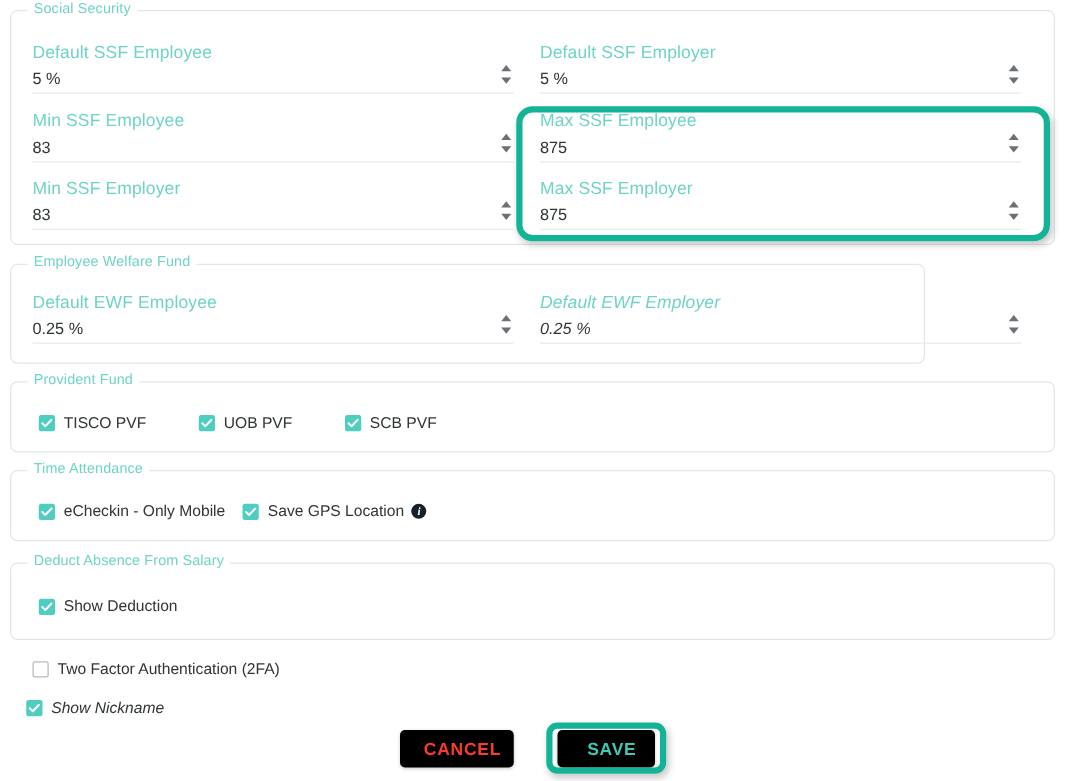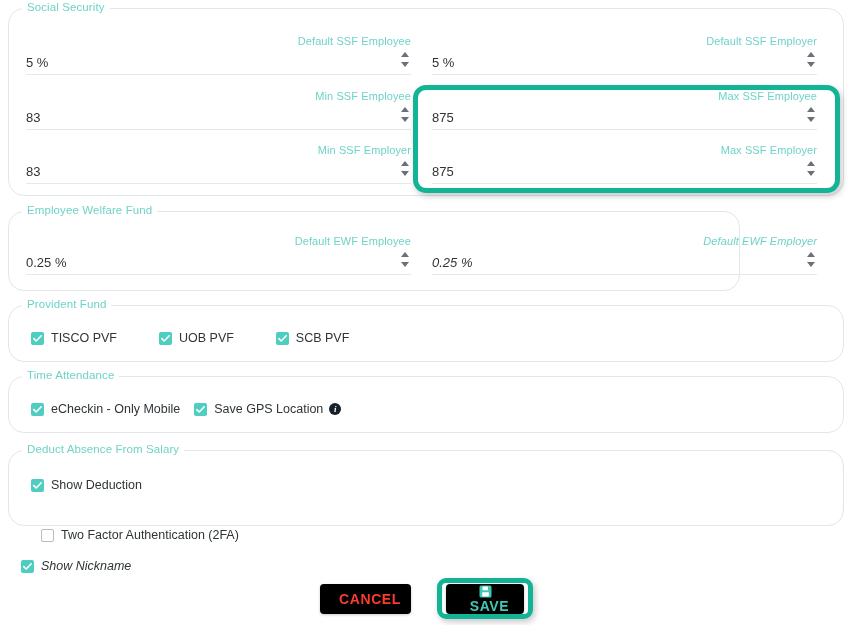--- a/index.html
+++ b/index.html
@@ -14,45 +14,44 @@
   .page {
     position: relative;
     width: 853px; height: 625px;
     background: #ffffff;
   }
 
   
   .section {
     position: absolute;
     border: 1px solid #e3e6e8;
-    border-radius: 16px;
+    border-radius: 6px;
     background: #fff;
   }
   .section-legend {
     position: absolute;
     top: -8px; left: 13px;
     padding: 0 5px;
     background: #fff;
     font-size: 11.5px;
     color: #6fd3c7;
     letter-spacing: .1px;
     white-space: nowrap;
   }
 
   
   .field {
     position: absolute;
   }
   .field-label {
-    font-size: 11px;
+    font-size: 14px;
     color: #6fd3c7;
     letter-spacing: .1px;
     white-space: nowrap;
     line-height: 14px;
-    text-align: right;
   }
   .field-value-row {
     position: relative;
     margin-top: 5px;
     border-bottom: 1px solid #e6e9ea;
     height: 22px;
   }
   .field-value {
     font-size: 13px;
     color: #2f3437;
@@ -292,57 +291,57 @@
           <svg width="11" height="11" viewBox="0 0 11 11">
               <path d="M1.8 5.6 L4.2 8 L9.2 2.8" stroke="#ffffff" stroke-width="1.6" fill="none" stroke-linecap="round" stroke-linejoin="round"></path>
             </svg>
         </span>
         <span class="cblabel">Save GPS Location</span>
         <span class="info-icon">i</span>
       </label>
     </div>
   </div>
 
-  <div class="section" style="left:8px; top:450px; width:836px; height:76px;">
+  <div class="section" style="left:8px; top:450px; width:836px; height:62px;">
     <span class="section-legend">Deduct Absence From Salary</span>
 
     <div class="cbrow" style="left:22px; top:27px;">
       <label class="cbitem">
         <span class="cbox on">
           <svg width="11" height="11" viewBox="0 0 11 11">
               <path d="M1.8 5.6 L4.2 8 L9.2 2.8" stroke="#ffffff" stroke-width="1.6" fill="none" stroke-linecap="round" stroke-linejoin="round"></path>
             </svg>
         </span>
         <span class="cblabel">Show Deduction</span>
       </label>
     </div>
   </div>
 
-  <label class="cbitem" style="position:absolute; left:21px; top:528px;padding-left:20px;">
+  <label class="cbitem" style="position:absolute; left:6px; top:528px;padding-left:20px;">
     <span class="cbox off"></span>
     <span class="cblabel">Two Factor Authentication (2FA)</span>
   </label>
 
   <label class="cbitem" style="position:absolute; left:21px; top:559px;font-style:italic;">
     <span class="cbox on">
       <svg width="11" height="11" viewBox="0 0 11 11">
           <path d="M1.8 5.6 L4.2 8 L9.2 2.8" stroke="#ffffff" stroke-width="1.6" fill="none" stroke-linecap="round" stroke-linejoin="round"></path>
         </svg>
     </span>
     <span class="cblabel">Show Nickname</span>
   </label>
 
   <div class="btn btn-cancel" style="left:320px; top:584px; width:91px;">
     <svg width="12" height="12" viewBox="0 0 12 12">
       <path d="M1.5 1.5 L10.5 10.5 M10.5 1.5 L1.5 10.5" stroke="#fc3a2d" stroke-width="2.2" stroke-linecap="round"></path>
     </svg>
     <span class="lbl">CANCEL</span>
   </div>
 
-  <div class="btn btn-save" style="left:446px; top:584px; width:78px;flex-direction:column;">
+  <div class="btn btn-save" style="left:446px; top:584px; width:78px;">
     <svg width="13" height="13" viewBox="0 0 13 13">
       <rect x="0.5" y="0.5" width="12" height="12" rx="1.6" fill="#3fc9b4"></rect>
       <rect x="3.5" y="1.6" width="5.5" height="3.6" rx="0.5" fill="#ffffff"></rect>
       <rect x="3.2" y="7.2" width="6.6" height="4.2" rx="0.5" fill="#ffffff"></rect>
     </svg>
     <span class="lbl">SAVE</span>
   </div>
 
   <div class="highlight" style="left:413px; top:85px; width:427px; height:108px;"></div>
 

